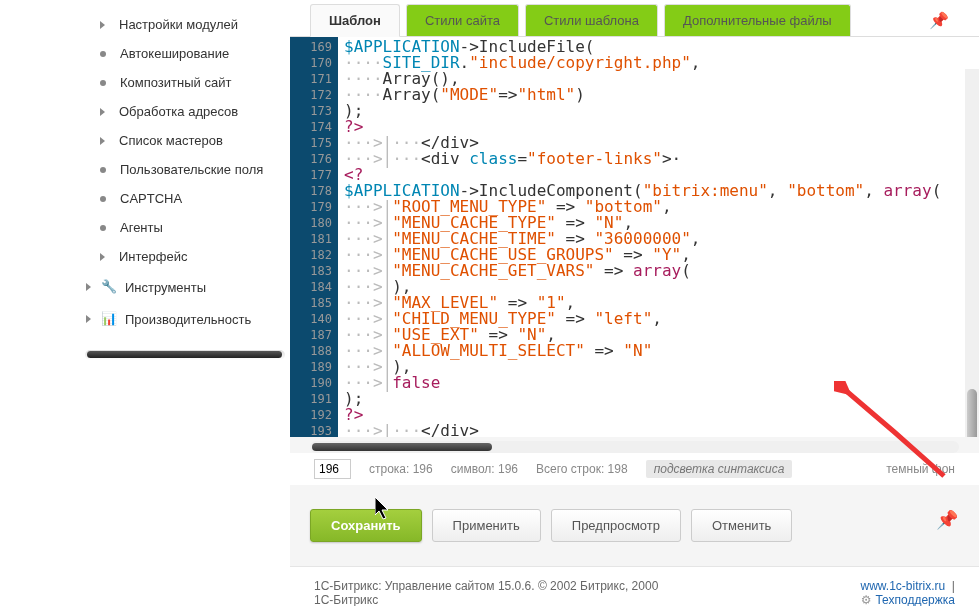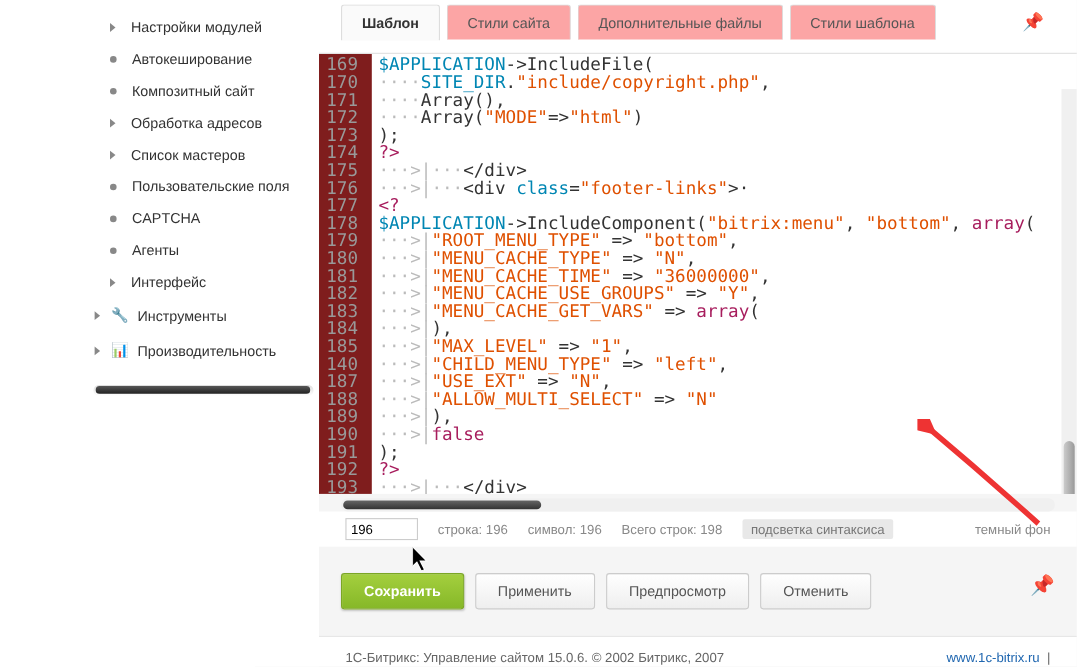--- a/index.html
+++ b/index.html
@@ -12,44 +12,44 @@
     .sidebar-bullet { width: 6px; height: 6px; background: #888; border-radius: 50%; margin-right: 14px; flex-shrink: 0; }
     .sidebar-arrow { width: 0; height: 0; border-top: 4px solid transparent; border-bottom: 4px solid transparent; border-left: 5px solid #888; margin-right: 14px; flex-shrink: 0; }
     .sidebar-group { display: flex; align-items: center; padding: 8px 20px 8px 86px; cursor: pointer; font-size: 13px; }
     .sidebar-group-arrow { width: 0; height: 0; border-top: 4px solid transparent; border-bottom: 4px solid transparent; border-left: 5px solid #888; margin-right: 10px; flex-shrink: 0; }
     .sidebar-group-icon { width: 16px; height: 16px; margin-right: 8px; flex-shrink: 0; }
     .sidebar-scrollbar { width: 200px; height: 10px; background: linear-gradient(to bottom, #ddd, #fff); border-radius: 5px; margin: 15px 0 0 85px; position: relative; }
     .sidebar-scroll-thumb { position: absolute; left: 2px; top: 1px; width: 195px; height: 7px; background: linear-gradient(to bottom, #555, #222); border-radius: 4px; }
     
     .main { flex: 1; background: #f5f5f5; padding: 0; position: relative; overflow: hidden; }
     
-    .tabs { display: flex; gap: 6px; padding: 4px 20px 12px 20px; background: #fff; border-bottom: 1px solid #ddd; }
-    .tab { padding: 8px 18px; background: #fca5a5; border: 1px solid #ddd; border-bottom: none; border-radius: 3px 3px 0 0; cursor: pointer; font-size: 13px; color: #555; }
+    .tabs { display: flex; gap: 6px; padding: 4px 20px 0 20px; background: #fff; border-bottom: 1px solid #ddd; }
+    .tab { padding: 8px 18px; background: #84cc16; border: 1px solid #ddd; border-bottom: none; border-radius: 3px 3px 0 0; cursor: pointer; font-size: 13px; color: #555; }
     .tab.active { font-weight: bold; color: #333; background: #fafafa; border-bottom: 1px solid #fafafa; margin-bottom: -1px; }
     .pin-icon { margin-left: auto; align-self: center; color: #999; font-size: 16px; padding-right: 10px; }
     
     .editor-wrap { background: #fff; margin: 0; padding: 0; height: 400px; display: flex; overflow: hidden; position: relative; }
-    .gutter { width: 48px; background: #7f1d1d; color: #999; text-align: center; padding: 2px 6px 2px 0; font-family: Consolas, monospace; font-size: 16px; line-height: 16px; user-select: none; }
+    .gutter { width: 48px; background: #0c4a6e; color: #999; text-align: right; padding: 2px 6px 2px 0; font-family: Consolas, monospace; font-size: 12px; line-height: 16px; user-select: none; }
     .code { flex: 1; padding: 2px 6px; font-family: Consolas, monospace; font-size: 16px; line-height: 16px; white-space: pre; overflow: hidden; }
     .c-var { color: #0086b3; }
     .c-str { color: #df5000; }
     .c-key { color: #a71d5d; }
     .c-attr { color: #0086b3; }
     .c-dots { color: #bbb; }
     .c-norm { color: #333; }
     
     .vscroll { position: absolute; right: 0; top: 32px; bottom: 0; width: 14px; background: #f0f0f0; }
     .vscroll-thumb { position: absolute; left: 2px; right: 2px; top: 320px; height: 60px; background: linear-gradient(to right, #ccc, #999); border-radius: 5px; }
     
     .hscroll { height: 12px; background: #f0f0f0; margin: 4px 20px 0 20px; border-radius: 6px; position: relative; }
     .hscroll-thumb { position: absolute; left: 2px; top: 2px; width: 180px; height: 8px; background: linear-gradient(to bottom, #666, #333); border-radius: 4px; }
     
     .status-bar { display: flex; align-items: center; gap: 18px; padding: 6px 24px; font-size: 12px; color: #888; background: #fff; }
-    .status-bar input { width: 66px; padding: 2px 4px; border: 1px solid #ccc; font-size: 12px; }
-    .status-highlight { background: #e8e8e8; padding: 2px 8px; border-radius: 2px; color: #777; }
+    .status-bar input { width: 37px; padding: 2px 4px; border: 1px solid #ccc; font-size: 12px; }
+    .status-highlight { background: #e8e8e8; padding: 2px 8px; border-radius: 2px; color: #777; font-style: italic; }
     
     .buttons-row { display: flex; gap: 10px; padding: 24px 20px; align-items: flex-start; }
     .btn { padding: 8px 20px; border: 1px solid #ccc; background: linear-gradient(#fff, #eee); border-radius: 3px; cursor: pointer; font-size: 13px; color: #555; }
     .btn-primary { background: linear-gradient(#a4cf3e, #86b828); border: 1px solid #7ba625; color: #fff; font-weight: bold; box-shadow: 0 1px 2px rgba(0,0,0,0.2); }
     .btn-pin { margin-left: auto; color: #999; font-size: 18px; }
     
     .cursor { position: absolute; left: 375px; top: 497px; font-size: 18px; color: #000; pointer-events: none; z-index: 100; }
     
     .arrow-annotation { position: absolute; right: 25px; bottom: 125px; z-index: 50; pointer-events: none; }
     
@@ -111,22 +111,22 @@
       </div>
     <div class="sidebar-scrollbar">
         <div class="sidebar-scroll-thumb"></div>
       </div>
   </div>
 
   <div class="main">
     <div class="tabs">
       <div class="tab active">Шаблон</div>
       <div class="tab">Стили сайта</div>
+      <div class="tab">Стили шаблона</div>
       <div class="tab">Дополнительные файлы</div>
-      <div class="tab">Стили шаблона</div>
       <div class="pin-icon">📌</div>
     </div>
 
     <div class="editor-wrap">
       <div class="gutter" id="gutter">
           <div>169</div>
           <div>170</div>
           <div>171</div>
           <div>172</div>
           <div>173</div>
@@ -182,21 +182,21 @@
       <defs>
           <marker id="ah" markerWidth="12" markerHeight="12" refX="2" refY="6" orient="auto">
             <path d="M12,0 L0,6 L12,12 Z" fill="#e33"></path>
           </marker>
         </defs>
       <path d="M 110 95 Q 60 50 10 8" stroke="#e33" stroke-width="5" fill="none" marker-end="url(#ah)"></path>
     </svg>
 
     <div class="footer">
       <div>
-        <div>1С-Битрикс: Управление сайтом 15.0.6. © 2002 Битрикс, 2007</div>
+        <div>1С-Битрикс: Управление сайтом 15.0.6. © 2002 Битрикс, 2000</div>
         <div>1С-Битрикс</div>
       </div>
       <div class="footer-right">
         <div><a href="#">www.1c-bitrix.ru</a> &nbsp;|</div>
         <div><span class="gear-icon">⚙</span><a href="#">Техподдержка</a></div>
       </div>
     </div>
   </div>
 </div>
 

